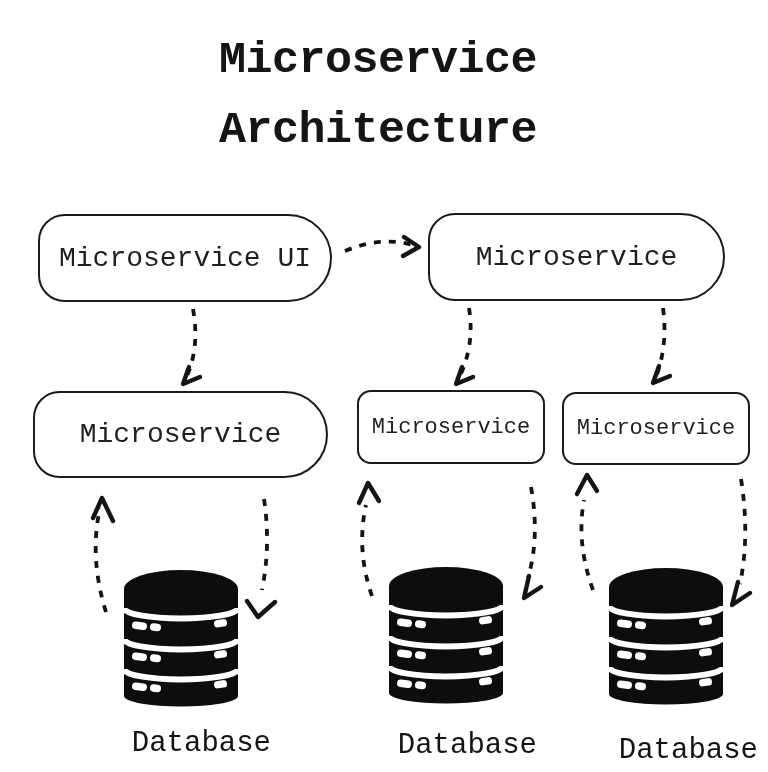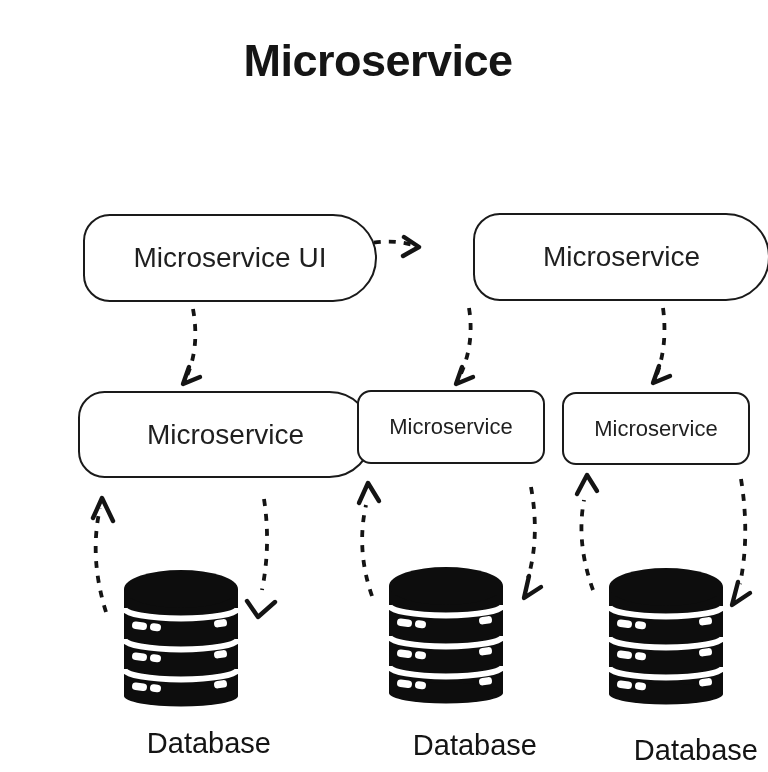--- a/index.html
+++ b/index.html
@@ -1,30 +1,30 @@
 <!DOCTYPE html>
 <html><head>
 <meta charset="utf-8">
 <style>
   html,body{margin:0;padding:0;background:#ffffff;}
   #canvas{
     position:relative;width:768px;height:772px;background:#ffffff;
-    font-family:Liberation Sans, sans-serif;overflow:hidden;
+    font-family:Liberation Mono, monospace;overflow:hidden;
   }
   .title{
     position:absolute;left:0;top:26px;width:756px;text-align:center;
     font-weight:700;font-size:45px;line-height:70px;color:#151515;
     letter-spacing:-0.5px;
   }
   .node{
     position:absolute;display:flex;align-items:center;justify-content:center;
     background:#ffffff;border:2.5px solid #1a1a1a;color:#1f1f1f;z-index:2;
     box-sizing:border-box;white-space:nowrap;
   }
-  .node.pill{border-radius:28px 46px 46px 28px;font-size:28px;margin-left:45px;}
+  .node.pill{border-radius:28px 46px 46px 28px;font-size:28px;}
   .node.small{border-radius:14px;font-size:22px;border-width:2px;}
   #node-ui{left:38px;top:214px;width:294px;height:88px;}
   #node-top{left:428px;top:213px;width:297px;height:88px;}
   #node-left{left:33px;top:391px;width:295px;height:87px;}
   #node-center{left:357px;top:390px;width:188px;height:74px;}
   #node-right{left:562px;top:392px;width:188px;height:73px;}
   #arrows{position:absolute;left:0;top:0;width:768px;height:772px;z-index:1;}
   .dash{fill:none;stroke:#141414;stroke-width:3.8;stroke-dasharray:7 8;}
   .head{fill:none;stroke:#141414;stroke-width:4.4;stroke-linecap:round;stroke-linejoin:round;}
   .dbicon{position:absolute;z-index:2;}
@@ -65,20 +65,21 @@
 
         <rect x="10" y="114" width="15" height="7.5" rx="3.7" fill="#ffffff" transform="rotate(8 17.5 117.7)"></rect>
         <rect x="28" y="115.5" width="11" height="7.5" rx="3.7" fill="#ffffff" transform="rotate(8 33.5 119.2)"></rect>
         <rect x="92" y="111.5" width="13" height="7.5" rx="3.7" fill="#ffffff" transform="rotate(-8 98.5 115.2)"></rect>
       </symbol>
     </defs>
   </svg>
 
   <div class="title">
     <div>Microservice</div>
+    <div>Architecture</div>
   </div>
 
   <svg id="arrows" viewBox="0 0 768 772">
 
     <path class="dash" d="M 345 251 Q 381 236 413 245"></path>
     <path class="head" d="M 404 237 L 419 247 L 403 256"></path>
 
     <path class="dash" d="M 193 309 Q 200 348 186 378"></path>
     <path class="head" d="M 189 367 L 183 384 L 200 377"></path>
 

